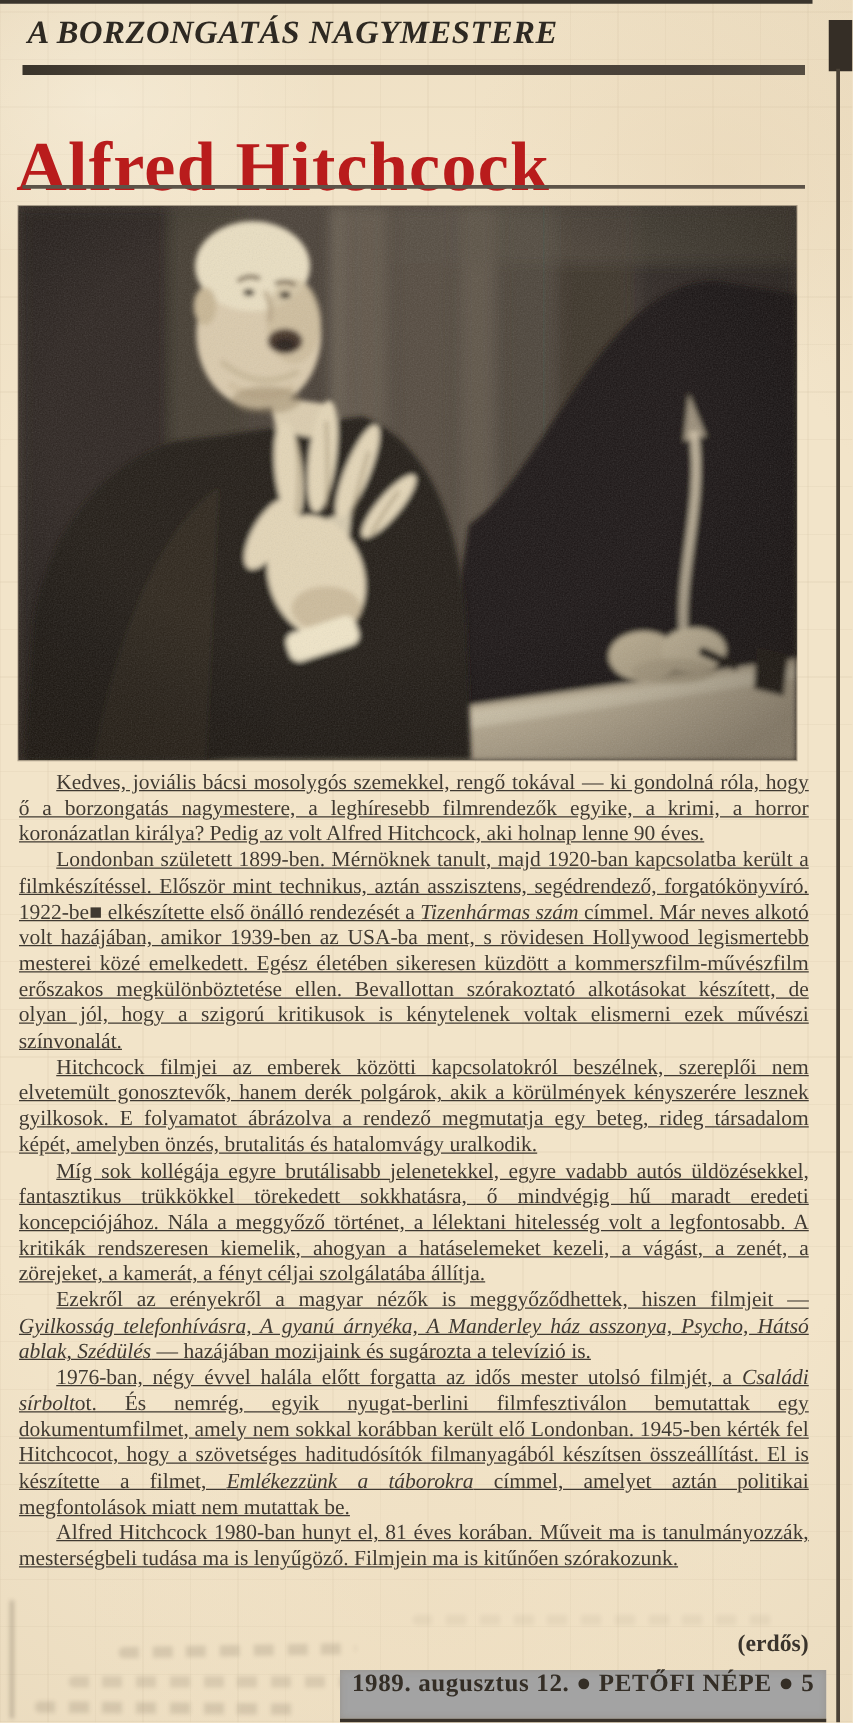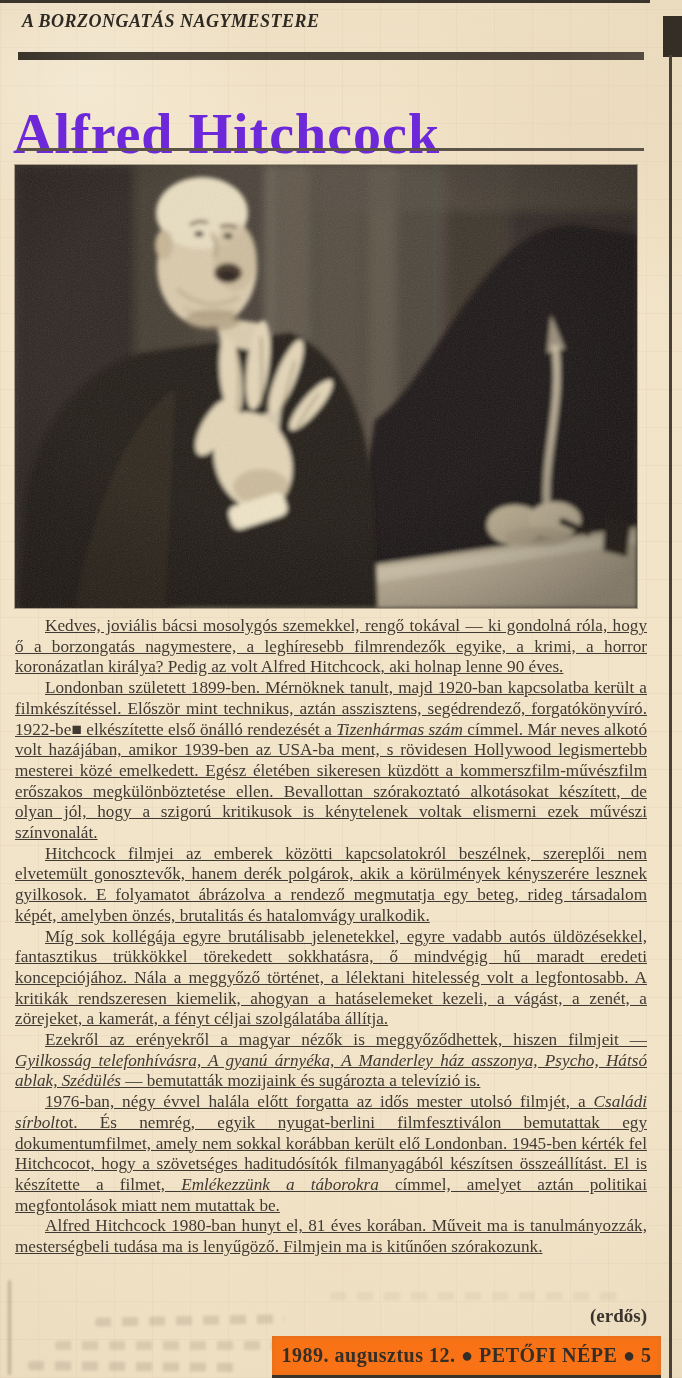--- a/index.html
+++ b/index.html
@@ -23,26 +23,26 @@
       radial-gradient(300px 240px at 85% 10%, rgba(230,210,178,.4), transparent 70%),
       radial-gradient(400px 320px at 50% 92%, rgba(235,217,186,.35), transparent 70%),
       radial-gradient(700px 900px at 50% 50%, transparent 60%, rgba(205,185,150,.25) 100%);
   }
   .rule{position:absolute;z-index:2;}
   .rule-top{left:0;top:0;width:650px;height:3px;background:#3a342c;}
   .rule-thick{left:18px;top:52px;width:626px;height:8px;background:linear-gradient(90deg,#3a342b,#4c4439 15%,#4a423a 85%,#554d41);}
   .rule-thin{left:18px;top:148px;width:626px;height:3px;background:#5c5348;}
   .kicker{
     position:absolute;left:22px;top:11px;z-index:2;
-    font-size:18px;font-weight:bold;font-style:italic;letter-spacing:.5px;
+    font-size:26px;font-weight:bold;font-style:italic;letter-spacing:.5px;
     color:#2e2922;white-space:nowrap;
   }
   .headline{
     position:absolute;left:13px;top:64px;z-index:2;
-    font-size:56px;font-weight:bold;letter-spacing:1px;color:#6d28d9;
+    font-size:56px;font-weight:bold;letter-spacing:1px;color:#b91c1c;
     white-space:nowrap;
   }
   .photo-frame{
     position:absolute;left:15px;top:165px;width:622px;height:443px;z-index:2;
     background:#463d34;box-shadow:0 0 0 1px rgba(60,50,40,.4);
   }
   .photo-frame svg{display:block;width:622px;height:443px;}
   .article{
     position:absolute;left:15px;top:616px;width:632px;z-index:2;
     font-size:17.2px;line-height:20.7px;text-align:justify;
@@ -50,22 +50,22 @@
     text-decoration:underline;
   }
   .article p{margin:0;text-indent:30px;}
   .article .it{font-style:italic;}
   .signature{
     position:absolute;left:15px;top:1305px;width:632px;z-index:2;
     text-align:right;font-weight:bold;font-size:19px;color:#3a342c;
   }
   .footer-bar{
     position:absolute;left:272px;top:1336px;width:389px;height:39px;z-index:2;
-    background:#f97316;
-    display:flex;align-items:center;justify-content:center;
+    background:#a3a3a3;
+    display:flex;justify-content:center;
     box-shadow:0 0 6px rgba(120,100,70,.25) inset;
   }
   .footer-bar .footer-text{
     font-weight:bold;font-size:20px;letter-spacing:.5px;color:#342e26;white-space:nowrap;
   }
   .rule-footer{left:272px;top:1375px;width:389px;height:3px;background:#39322a;}
   .edge-block{position:absolute;left:663px;top:16px;width:19px;height:41px;background:#352e26;z-index:2;}
   .edge-rule{position:absolute;left:669px;top:55px;width:3px;height:1323px;background:#4a4136;z-index:2;}
   .smudge{
     position:absolute;z-index:1;filter:blur(1.5px);border-radius:4px;pointer-events:none;
@@ -184,21 +184,21 @@
     <rect x="0" y="0" width="622" height="443" fill="url(#vig)"></rect>
     <rect x="0" y="0" width="622" height="443" filter="url(#grain)" opacity=".16"></rect>
   </svg>
 </div>
 
 <div class="article">
   <p><span>Kedves, joviális bácsi mosolygós szemekkel, rengő tokával — ki gondolná róla, hogy ő a borzongatás nagymestere, a leghíresebb filmrendezők egyike, a krimi, a horror koronázatlan királya? Pedig az volt Alfred Hitchcock, aki holnap lenne 90 éves.</span></p>
   <p><span>Londonban született 1899-ben. Mérnöknek tanult, majd 1920-ban kapcsolatba került a filmkészítéssel. Először mint technikus, aztán asszisztens, segédrendező, forgatókönyvíró. 1922-be■ elkészítette első önálló rendezését a </span><span class="it">Tizenhármas szám</span><span> címmel. Már neves alkotó volt hazájában, amikor 1939-ben az USA-ba ment, s rövidesen Hollywood legismertebb mesterei közé emelkedett. Egész életében sikeresen küzdött a kommerszfilm-művészfilm erőszakos megkülönböztetése ellen. Bevallottan szórakoztató alkotásokat készített, de olyan jól, hogy a szigorú kritikusok is kénytelenek voltak elismerni ezek művészi színvonalát.</span></p>
   <p><span>Hitchcock filmjei az emberek közötti kapcsolatokról beszélnek, szereplői nem elvetemült gonosztevők, hanem derék polgárok, akik a körülmények kényszerére lesznek gyilkosok. E folyamatot ábrázolva a rendező megmutatja egy beteg, rideg társadalom képét, amelyben önzés, brutalitás és hatalomvágy uralkodik.</span></p>
   <p><span>Míg sok kollégája egyre brutálisabb jelenetekkel, egyre vadabb autós üldözésekkel, fantasztikus trükkökkel törekedett sokkhatásra, ő mindvégig hű maradt eredeti koncepciójához. Nála a meggyőző történet, a lélektani hitelesség volt a legfontosabb. A kritikák rendszeresen kiemelik, ahogyan a hatáselemeket kezeli, a vágást, a zenét, a zörejeket, a kamerát, a fényt céljai szolgálatába állítja.</span></p>
-  <p><span>Ezekről az erényekről a magyar nézők is meggyőződhettek, hiszen filmjeit — </span><span class="it">Gyilkosság telefonhívásra, A gyanú árnyéka, A Manderley ház asszonya, Psycho, Hátsó ablak, Szédülés</span><span> — bemutatták mozijaink és sugározta a televízió is.</span></p>
+  <p><span>Ezekről az erényekről a magyar nézők is meggyőződhettek, hiszen filmjeit — </span><span class="it">Gyilkosság telefonhívásra, A gyanú árnyéka, A Manderley ház asszonya, Psycho, Hátsó ablak, Szédülés</span><span> — hazájában mozijaink és sugározta a televízió is.</span></p>
   <p><span>1976-ban, négy évvel halála előtt forgatta az idős mester utolsó filmjét, a </span><span class="it">Családi sírbolt</span><span>ot. És nemrég, egyik nyugat-berlini filmfesztiválon bemutattak egy dokumentumfilmet, amely nem sokkal korábban került elő Londonban. 1945-ben kérték fel Hitchcocot, hogy a szövetséges haditudósítók filmanyagából készítsen összeállítást. El is készítette a filmet, </span><span class="it">Emlékezzünk a táborokra</span><span> címmel, amelyet aztán politikai megfontolások miatt nem mutattak be.</span></p>
   <p><span>Alfred Hitchcock 1980-ban hunyt el, 81 éves korában. Műveit ma is tanulmányozzák, mesterségbeli tudása ma is lenyűgöző. Filmjein ma is kitűnően szórakozunk.</span></p>
 </div>
 
 <div class="signature">(erdős)</div>
 
 <div class="footer-bar">
   <span class="footer-text">1989. augusztus 12. ● PETŐFI NÉPE ● 5</span>
 </div>
 <div class="rule rule-footer"></div>

